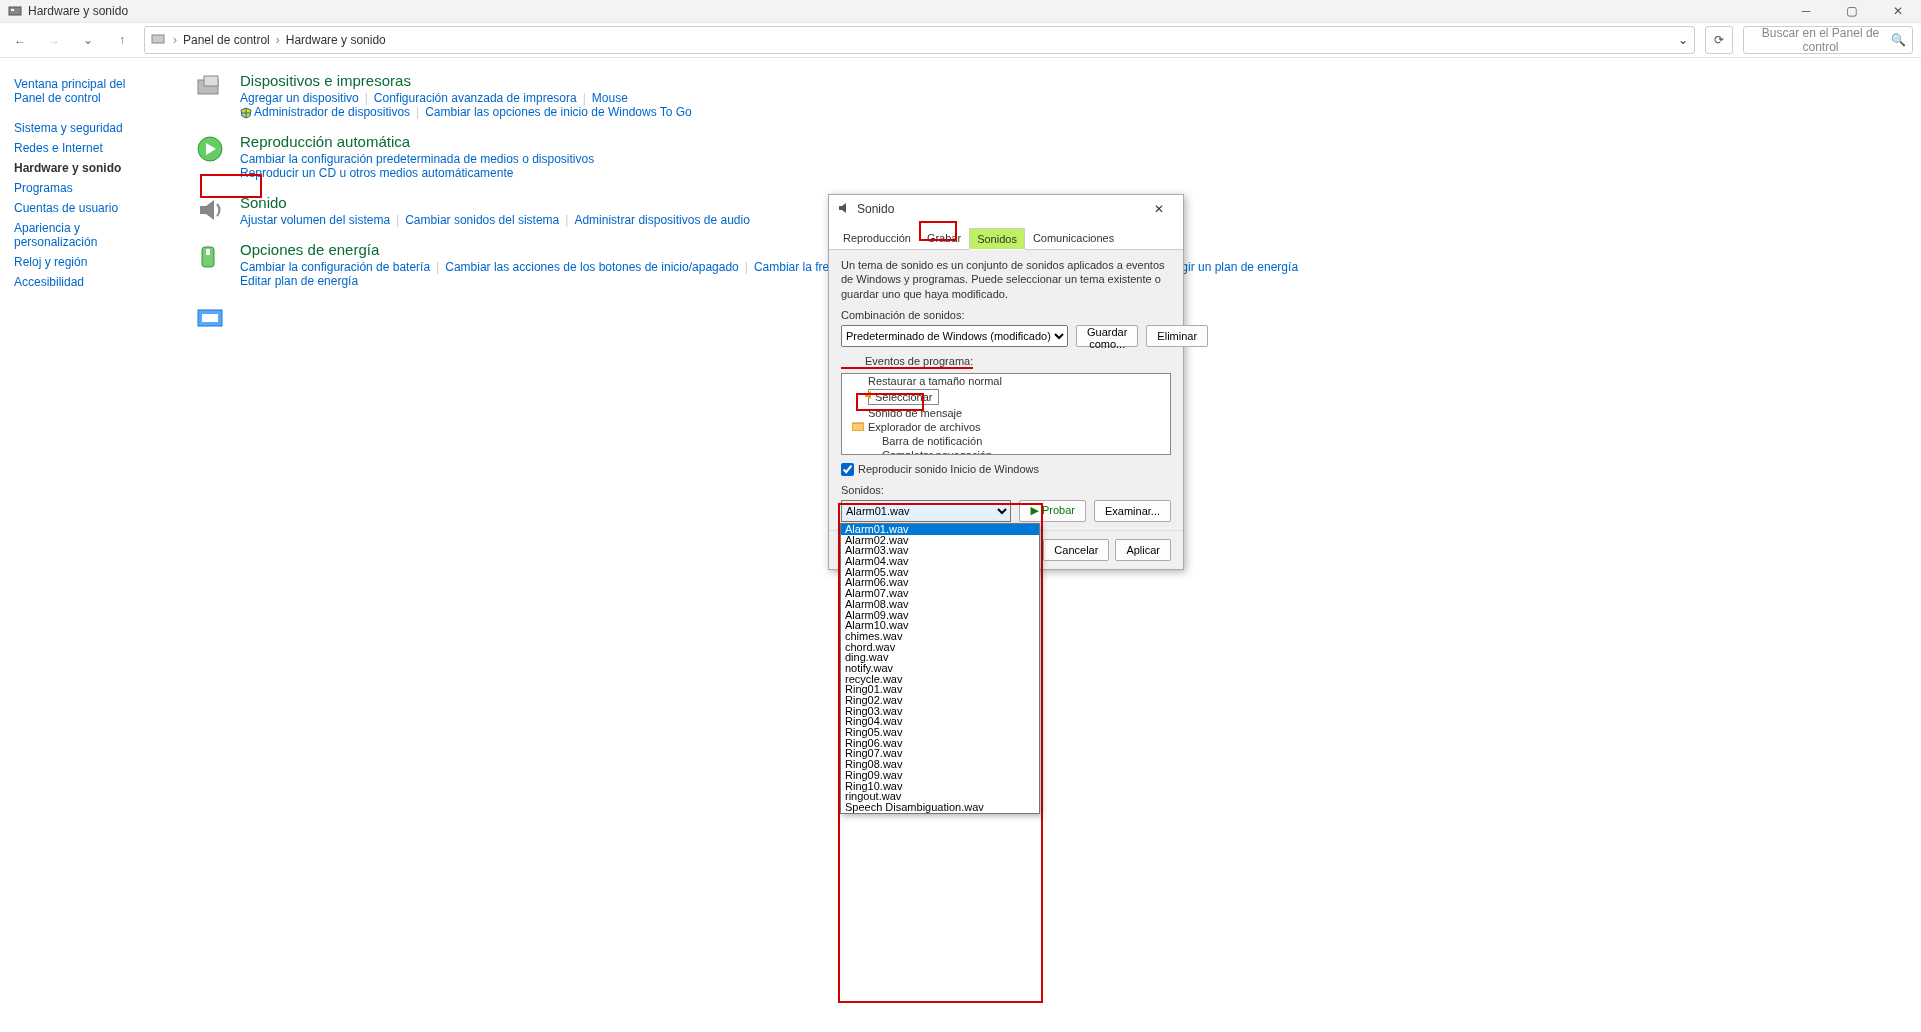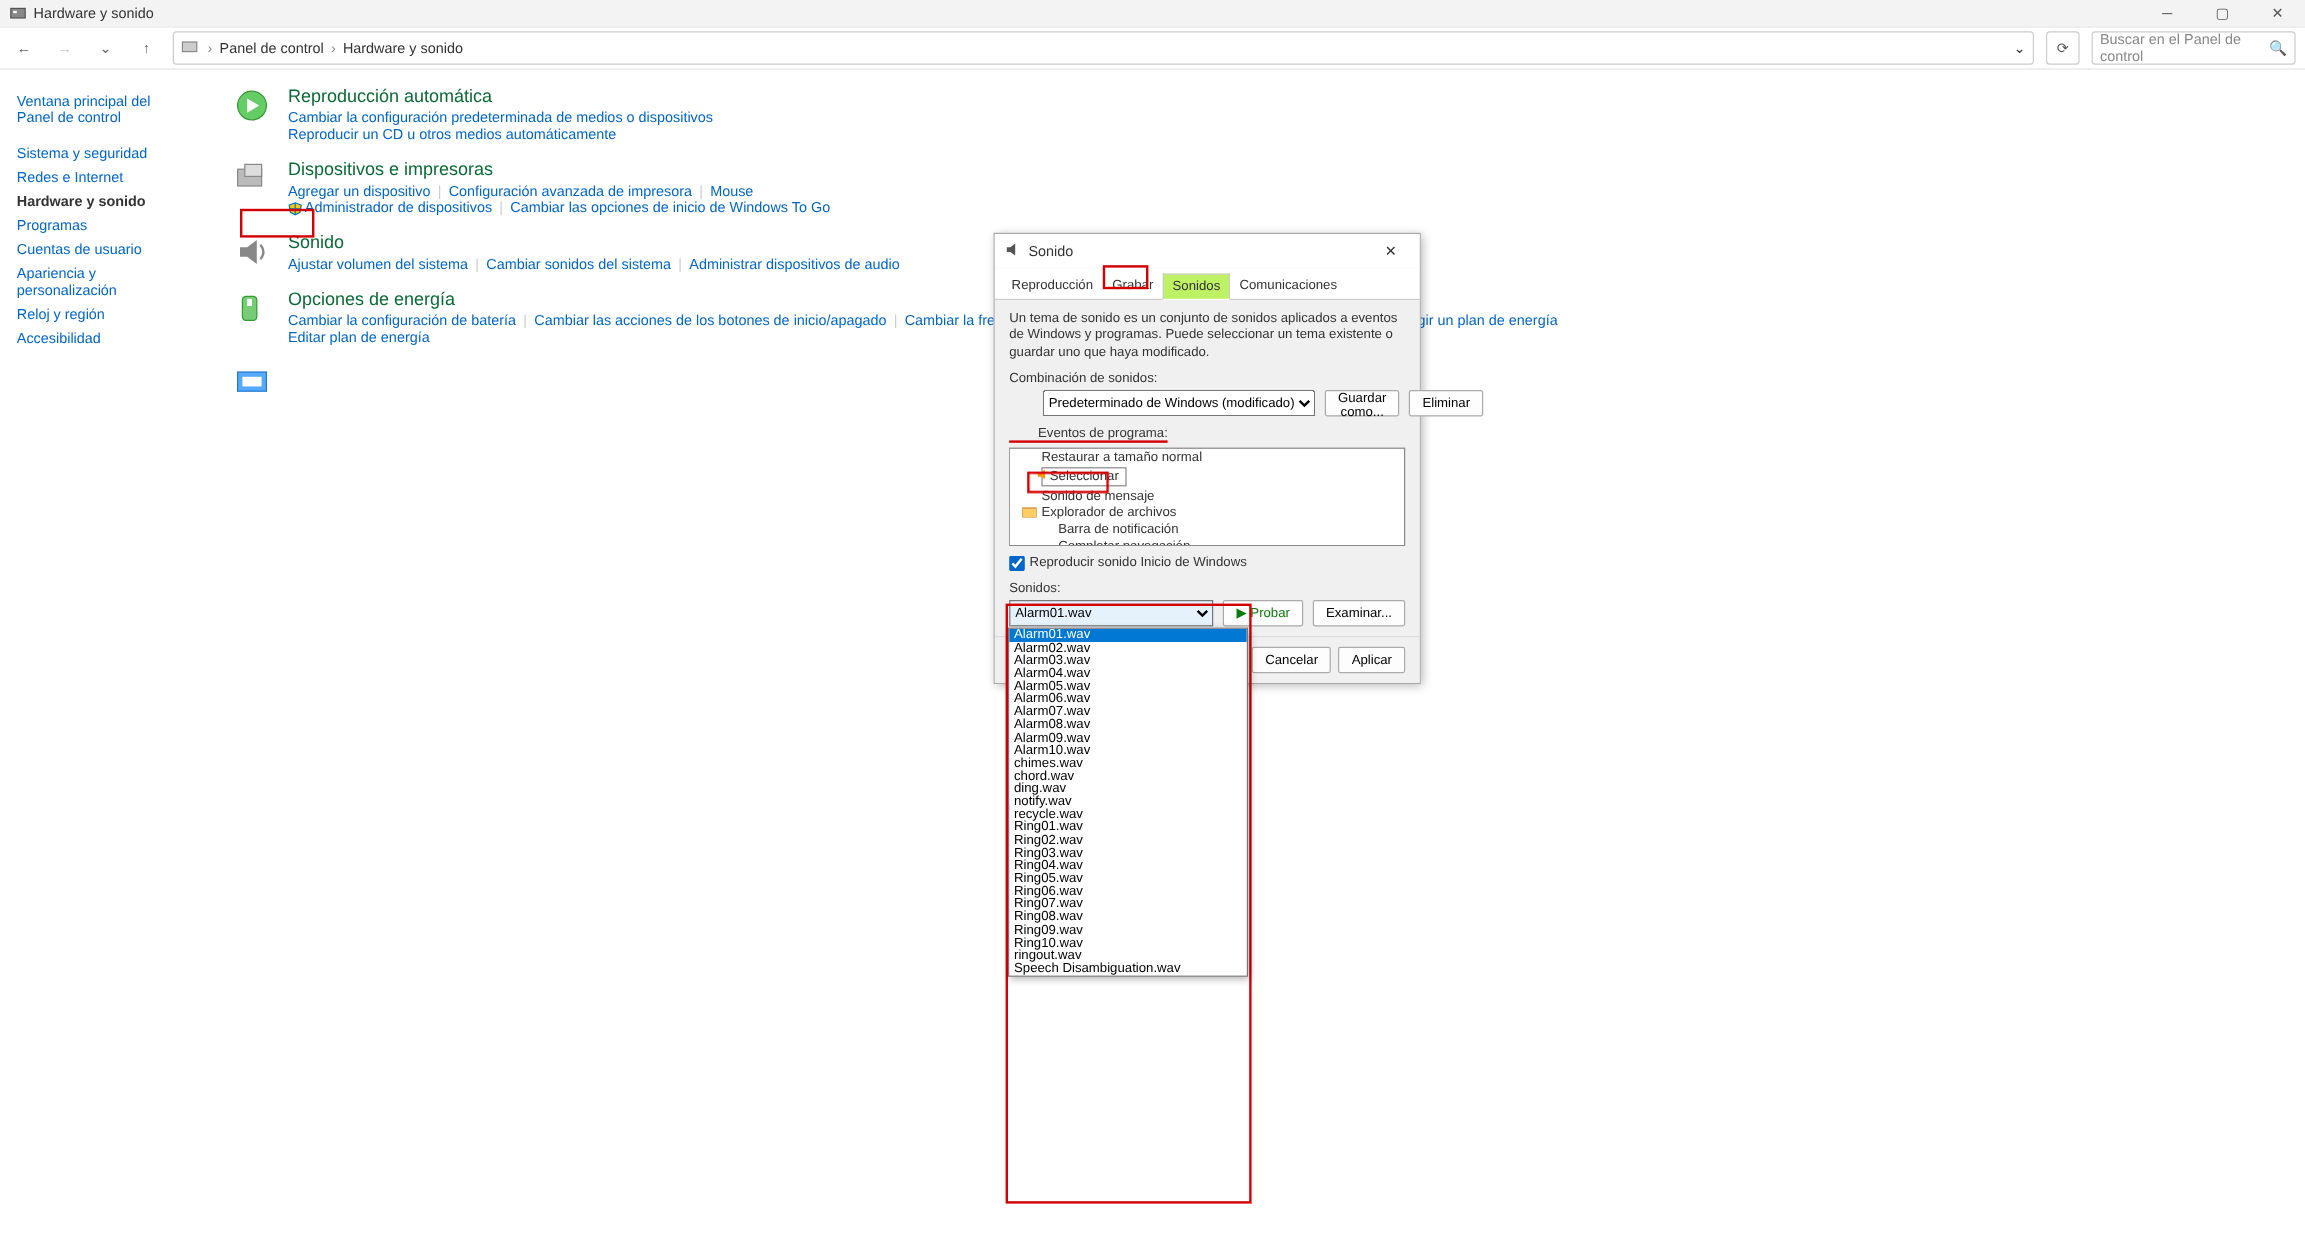--- a/index.html
+++ b/index.html
@@ -7,21 +7,21 @@
 .titlebar { height: 22px; background: #f3f3f3; display: flex; align-items: center; padding: 0 8px; color: #333; }
 .titlebar .icon { margin-right: 6px; width: 14px; height: 14px; display: inline-flex; }
 .titlebar-controls { position: absolute; right: 0; top: 0; display: flex; }
 .titlebar-controls div { width: 46px; height: 22px; display: flex; align-items: center; justify-content: center; color: #555; }
 .toolbar { height: 36px; border-top: 1px solid #e5e5e5; border-bottom: 1px solid #e5e5e5; display: flex; align-items: center; padding: 0 8px; gap: 10px; }
 .toolbar .navbtn { width: 24px; height: 24px; display: flex; align-items: center; justify-content: center; color: #666; }
 .breadcrumbs { flex: 1; height: 28px; border: 1px solid #ccc; border-radius: 3px; display: flex; align-items: center; padding: 0 6px; gap: 6px; color: #333; }
 .breadcrumbs .sep { color: #888; }
 .breadcrumbs .crumb { color: #333; }
 .refresh { width: 28px; height: 28px; display: flex; align-items: center; justify-content: center; border: 1px solid #ccc; border-radius: 3px; color: #555; }
-.searchbox { width: 170px; height: 28px; border: 1px solid #ccc; border-radius: 3px; display: flex; align-items: center; padding: 0 6px; color: #888; }
+.searchbox { width: 170px; height: 28px; border: 1px solid #ccc; border-radius: 3px; display: flex; align-items: center; padding: 0 6px; color: #888; text-align: center; }
 .searchbox span.icon { margin-left: auto; }
 .main { display: flex; height: calc(100% - 58px); }
 .sidebar { width: 168px; padding: 16px 10px; }
 .sidebar a { display: block; color: #0066cc; text-decoration: none; padding: 3px 4px; font-size: 12px; }
 .sidebar a.head { color: #0066cc; }
 .sidebar a.active { font-weight: bold; color: #333; }
 .content { flex: 1; padding: 14px 26px; }
 .cat { display: flex; gap: 14px; margin-bottom: 14px; }
 .cat-icon { width: 32px; height: 32px; flex-shrink: 0; display:flex; align-items:center; justify-content:center; }
 .cat-body { }
@@ -34,21 +34,21 @@
 .dialog { position: absolute; left: 828px; top: 194px; width: 356px; background: #f0f0f0; border: 1px solid #aaa; box-shadow: 2px 2px 8px rgba(0,0,0,0.3); }
 .dialog-titlebar { height: 28px; background: #fff; display: flex; align-items: center; padding: 0 8px; color: #333; }
 .dialog-titlebar .close { margin-left: auto; width: 32px; text-align: center; }
 .tabs { display: flex; padding: 4px 6px 0 6px; background: #fff; border-bottom: 1px solid #ccc; }
 .tab { padding: 4px 7px; font-size: 11px; color: #333; border: 1px solid transparent; position: relative; }
 .tab.active { border: 1px solid #ccc; border-bottom: 1px solid #fff; background: #bef264; margin-bottom: -1px; }
 .dialog-body { padding: 8px 12px; font-size: 11px; color: #333; background: #f0f0f0; }
 .dialog-body p { margin-bottom: 8px; line-height: 1.3; }
 .dialog-body label.section { display: block; margin-bottom: 4px; }
 .scheme-row { display: flex; gap: 8px; margin-bottom: 8px; }
-.scheme-row select { flex: 1; height: 22px; font-size: 11px; margin-left: 28px; }
+.scheme-row select { flex: 1; height: 22px; font-size: 11px; }
 .btn { height: 22px; padding: 0 10px; font-size: 11px; background: #fdfdfd; border: 1px solid #aaa; border-radius: 2px; }
 .events-box { border: 1px solid #888; background: #fff; height: 82px; overflow-y: auto; position: relative; }
 .tree-item { padding: 1px 4px 1px 26px; font-size: 11px; position: relative; }
 .tree-item.indent { padding-left: 40px; }
 .tree-item .sound-ico { position: absolute; left: 22px; top: 1px; }
 .chkrow { margin: 8px 0; display: flex; align-items: center; gap: 4px; }
 .chkrow input { accent-color: #0066cc; }
 .sounds-row { display: flex; gap: 8px; }
 .sounds-row select { flex: 1; height: 22px; font-size: 11px; }
 .dialog-buttons { padding: 8px 12px; background: #f0f0f0; border-top: 1px solid #ddd; display: flex; justify-content: flex-end; gap: 6px; }
@@ -113,43 +113,43 @@
         <a>Cuentas de usuario</a>
         <a>Apariencia y personalización</a>
         <a>Reloj y región</a>
         <a>Accesibilidad</a>
       </div>
   </div>
   <div class="content" id="content-area">
   <div class="cat">
         <div class="cat-icon">
           <svg width="32" height="32">
-            <circle cx="16" cy="16" r="12" fill="#6c6" stroke="#393"></circle>
-            <polygon points="12,10 12,22 22,16" fill="#fff"></polygon>
-          </svg>
-        </div>
-        <div class="cat-body">
-          <div class="cat-title">Reproducción automática</div>
-          <div class="cat-links"><a>Cambiar la configuración predeterminada de medios o dispositivos</a><br><a>Reproducir un CD u otros medios automáticamente</a></div>
-        </div>
-      </div>
-      <div class="cat">
-        <div class="cat-icon">
-          <svg width="32" height="32">
             <rect x="4" y="8" width="20" height="14" fill="#bbb" stroke="#888"></rect>
             <rect x="10" y="4" width="14" height="10" fill="#ddd" stroke="#888"></rect>
           </svg>
         </div>
         <div class="cat-body">
           <div class="cat-title">Dispositivos e impresoras</div>
           <div class="cat-links"><a>Agregar un dispositivo</a><span class="divider">|</span><a>Configuración avanzada de impresora</a><span class="divider">|</span><a>Mouse</a><br><span class="shield"><svg width="12" height="12">
                 <path d="M6 1 L11 3 L10 9 L6 11 L2 9 L1 3 Z" fill="#fc0" stroke="#07c"></path>
                 <path d="M6 1 L6 11" stroke="#07c"></path>
                 <path d="M1 6 L11 6" stroke="#07c"></path>
               </svg></span><a>Administrador de dispositivos</a><span class="divider">|</span><a>Cambiar las opciones de inicio de Windows To Go</a></div>
+        </div>
+      </div>
+      <div class="cat">
+        <div class="cat-icon">
+          <svg width="32" height="32">
+            <circle cx="16" cy="16" r="12" fill="#6c6" stroke="#393"></circle>
+            <polygon points="12,10 12,22 22,16" fill="#fff"></polygon>
+          </svg>
+        </div>
+        <div class="cat-body">
+          <div class="cat-title">Reproducción automática</div>
+          <div class="cat-links"><a>Cambiar la configuración predeterminada de medios o dispositivos</a><br><a>Reproducir un CD u otros medios automáticamente</a></div>
         </div>
       </div>
       <div class="cat">
         <div class="cat-icon">
           <svg width="32" height="32">
             <polygon points="6,12 12,12 20,6 20,26 12,20 6,20" fill="#888"></polygon>
             <path d="M23 10 Q28 16 23 22" stroke="#888" fill="none" stroke-width="2"></path>
           </svg>
         </div>
         <div class="cat-body">

